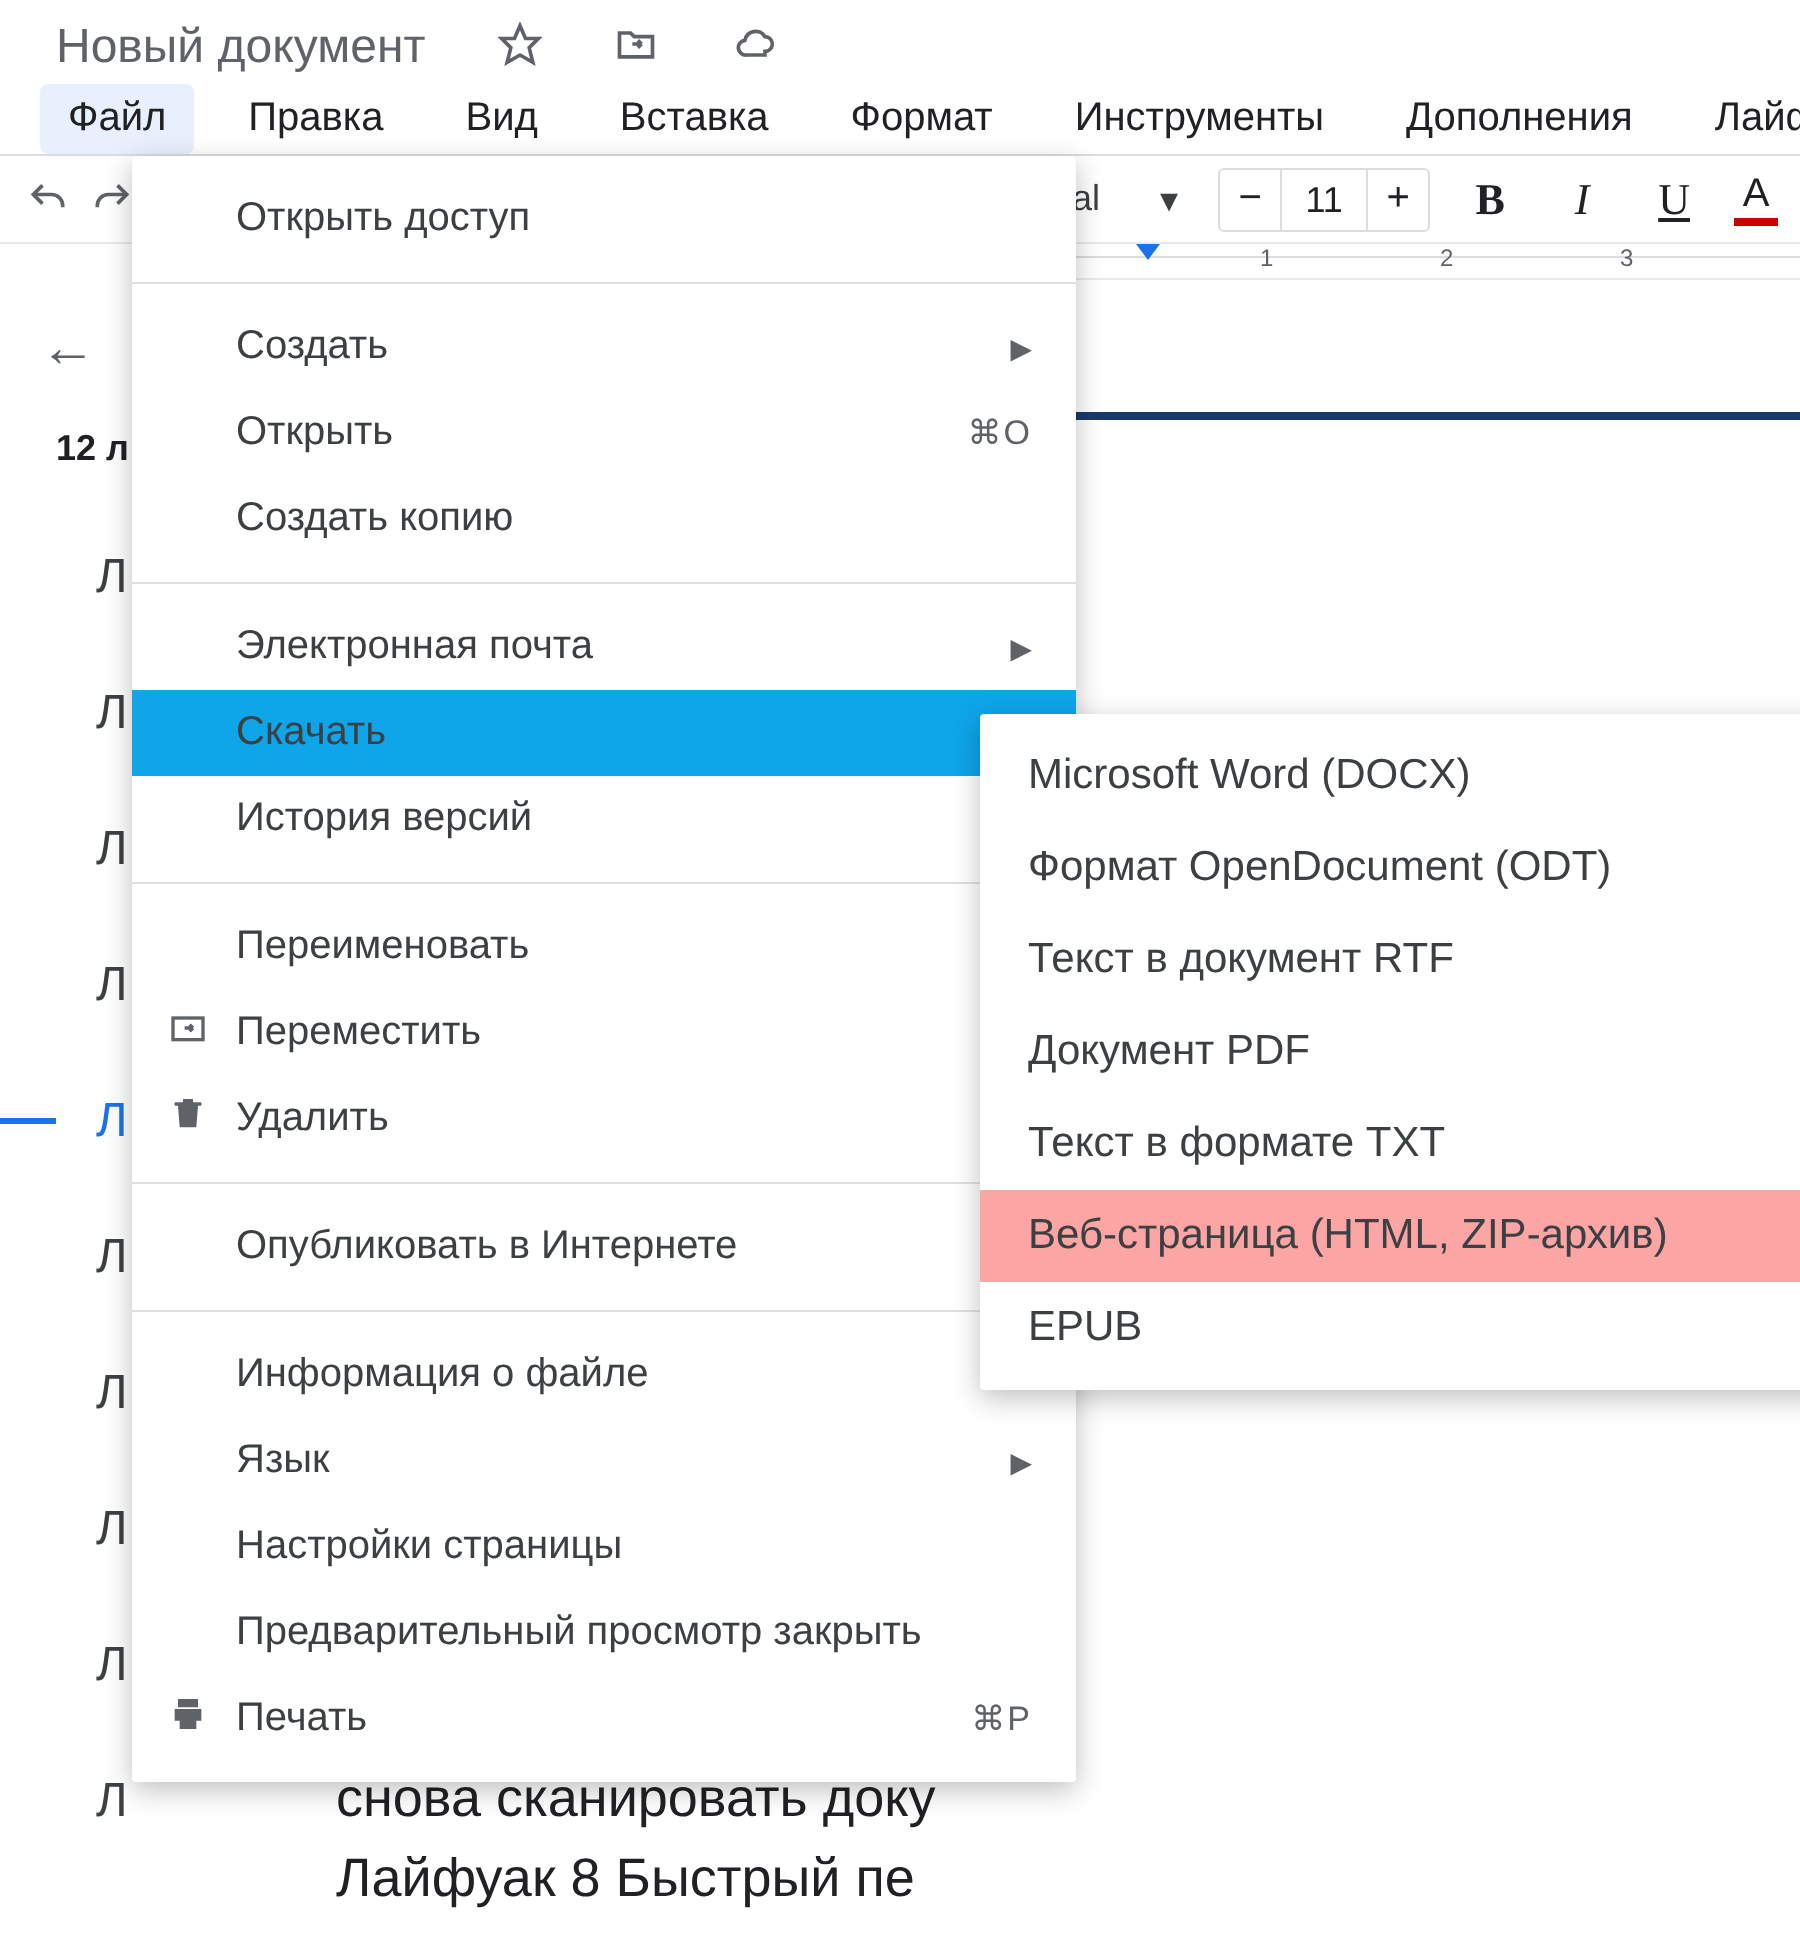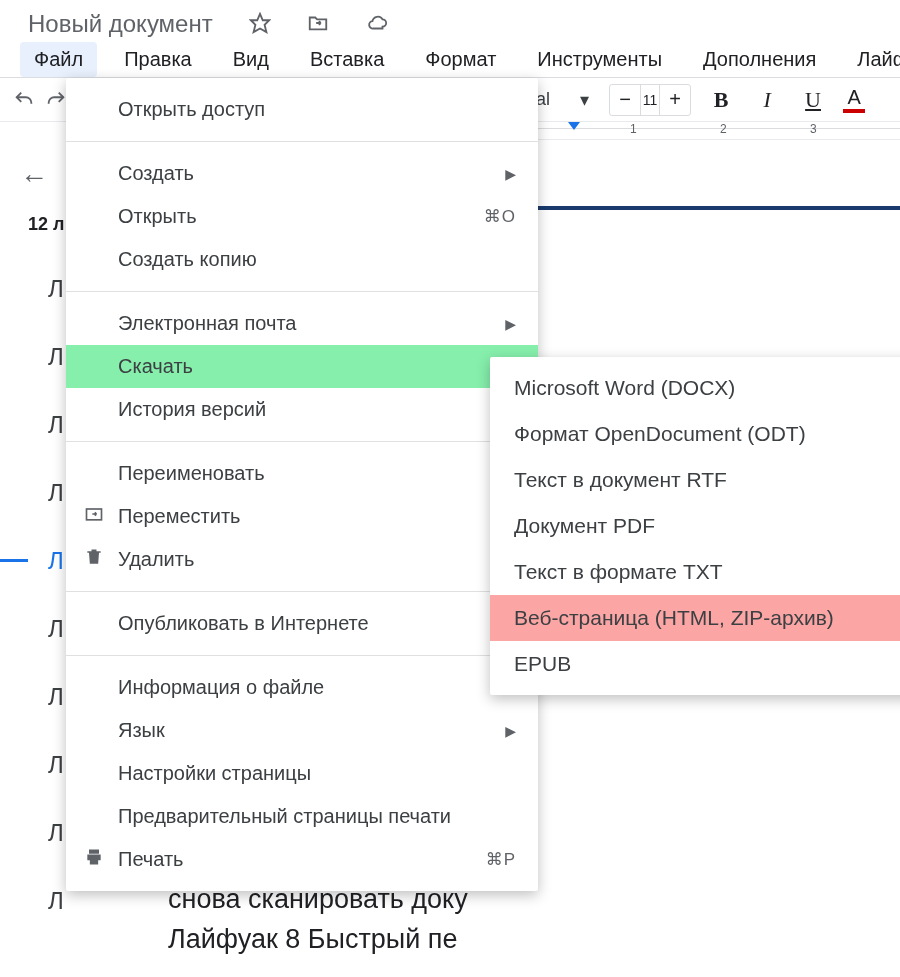--- a/index.html
+++ b/index.html
@@ -14,21 +14,21 @@
 .menubar { display: flex; gap: 13px; margin-top: 4px; margin-left: -8px; }
 .menubar-item { font-size: 20px; padding: 6px 14px; cursor: pointer; border-radius: 4px; }
 .menubar-item.active { background: #e8f0fe; }
 .last-link { color: #0f766e; font-size: 20px; text-decoration: underline; margin-left: auto; align-self: flex-end; padding-bottom: 6px; }
 
 .toolbar { height: 44px; display: flex; align-items: center; padding: 0 10px; gap: 4px; border-bottom: 1px solid #e8eaed; }
 .tb-icon { width: 28px; height: 28px; display: flex; align-items: center; justify-content: center; color: #5f6368; cursor: pointer; }
 .font-name { display: flex; align-items: center; gap: 30px; font-size: 18px; color: #3c4043; margin-left: 440px; }
 .font-size-ctrl { display: flex; align-items: center; border: 1px solid #dadce0; border-radius: 3px; margin-left: 16px; }
 .fs-btn { width: 30px; height: 30px; display: flex; align-items: center; justify-content: center; font-size: 20px; cursor: pointer; }
-.fs-val { width: 20px; text-align: center; font-size: 14px; border-left: 1px solid #dadce0; border-right: 1px solid #dadce0; height: 30px; line-height: 30px; }
+.fs-val { width: 44px; text-align: center; font-size: 18px; border-left: 1px solid #dadce0; border-right: 1px solid #dadce0; height: 30px; line-height: 30px; }
 .fmt-btn { width: 32px; height: 32px; display:flex; align-items:center; justify-content:center; font-size: 22px; font-family: Georgia, serif; cursor: pointer; margin-left: 10px; }
 .fmt-u { text-decoration: underline; }
 .fmt-color { display:flex; flex-direction:column; align-items:center; margin-left:10px; cursor:pointer; }
 .fmt-color-bar { width: 22px; height: 4px; background: #c00; }
 
 .ruler { height: 18px; background: #fff; border-bottom: 1px solid #e8eaed; position: relative; margin-left: 470px; overflow: hidden; }
 .ruler-track { position: absolute; top: 6px; left: 0; right: 0; height: 1px; background: #dadce0; }
 .ruler-num { position: absolute; top: 0; font-size: 12px; color: #5f6368; }
 .ruler-marker { position: absolute; top: 0; width: 0; height: 0; border-left: 6px solid transparent; border-right: 6px solid transparent; border-top: 8px solid #1a73e8; }
 
@@ -42,21 +42,21 @@
 
 .page-canvas { flex:1; padding: 18px 0 0 100px; position: relative; overflow: hidden; }
 .page-border { position: absolute; top: 16px; left: 100px; width: 900px; height: 54px; border: 4px solid #1a3a6e; border-top: none; border-right: none; }
 .doc-content { position: absolute; top: 100px; left: 100px; width: 700px; font-size: 27px; line-height: 1.5; }
 .doc-h { font-size: 38px; font-weight: 400; margin-bottom: 14px; }
 .doc-link { color: #1a73e8; text-decoration: underline; }
 .gap { height: 44px; }
 
 .dropdown { position: absolute; left: 66px; top: 78px; width: 472px; background: #fff; box-shadow: 0 4px 14px rgba(0,0,0,0.25); border-radius: 2px; padding: 10px 0; z-index: 50; }
 .dd-item { display: flex; align-items: center; padding: 10px 22px 10px 52px; font-size: 20px; color: #3c4043; cursor: pointer; position: relative; }
-.dd-item.hover { background: #86efac; gap: 44px; }
+.dd-item.hover { background: #0ea5e9; gap: 44px; }
 .dd-item .arrow { margin-left: auto; color: #5f6368; font-size: 14px; }
 .dd-item .shortcut { margin-left: auto; color: #5f6368; font-size: 17px; letter-spacing: 1px; }
 .dd-item .lead-icon { position: absolute; left: 18px; width: 22px; color: #5f6368; }
 .dd-sep { height: 1px; background: #e0e0e0; margin: 10px 0; }
 
 .submenu { position: absolute; left: 490px; top: 357px; width: 428px; background: #fff; box-shadow: 0 4px 14px rgba(0,0,0,0.25); border-radius: 2px; padding: 8px 0; z-index: 60; }
 .sm-item { padding: 11px 24px; font-size: 21px; color: #3c4043; cursor: pointer; }
 .sm-item.hover { background: #fca5a5; }
 </style>
 </head>
@@ -240,21 +240,21 @@
       <span>Информация о файле</span>
     </div>
   <div class="dd-item">
       <span>Язык</span>
       <span class="arrow">▶</span>
     </div>
   <div class="dd-item">
       <span>Настройки страницы</span>
     </div>
   <div class="dd-item">
-      <span>Предварительный страницы печати</span>
+      <span>Предварительный просмотр закрыть</span>
     </div>
   <div class="dd-item">
     <span class="lead-icon"><svg width="20" height="20" viewBox="0 0 24 24" fill="#5f6368">
           <path d="M6 3h12v5H6zM4 9h16v7h-3v5H7v-5H4zM9 15h6v4H9z"></path>
         </svg></span>
     <span>Печать</span>
       <span class="shortcut">⌘P</span>
   </div>
 </div>
 

